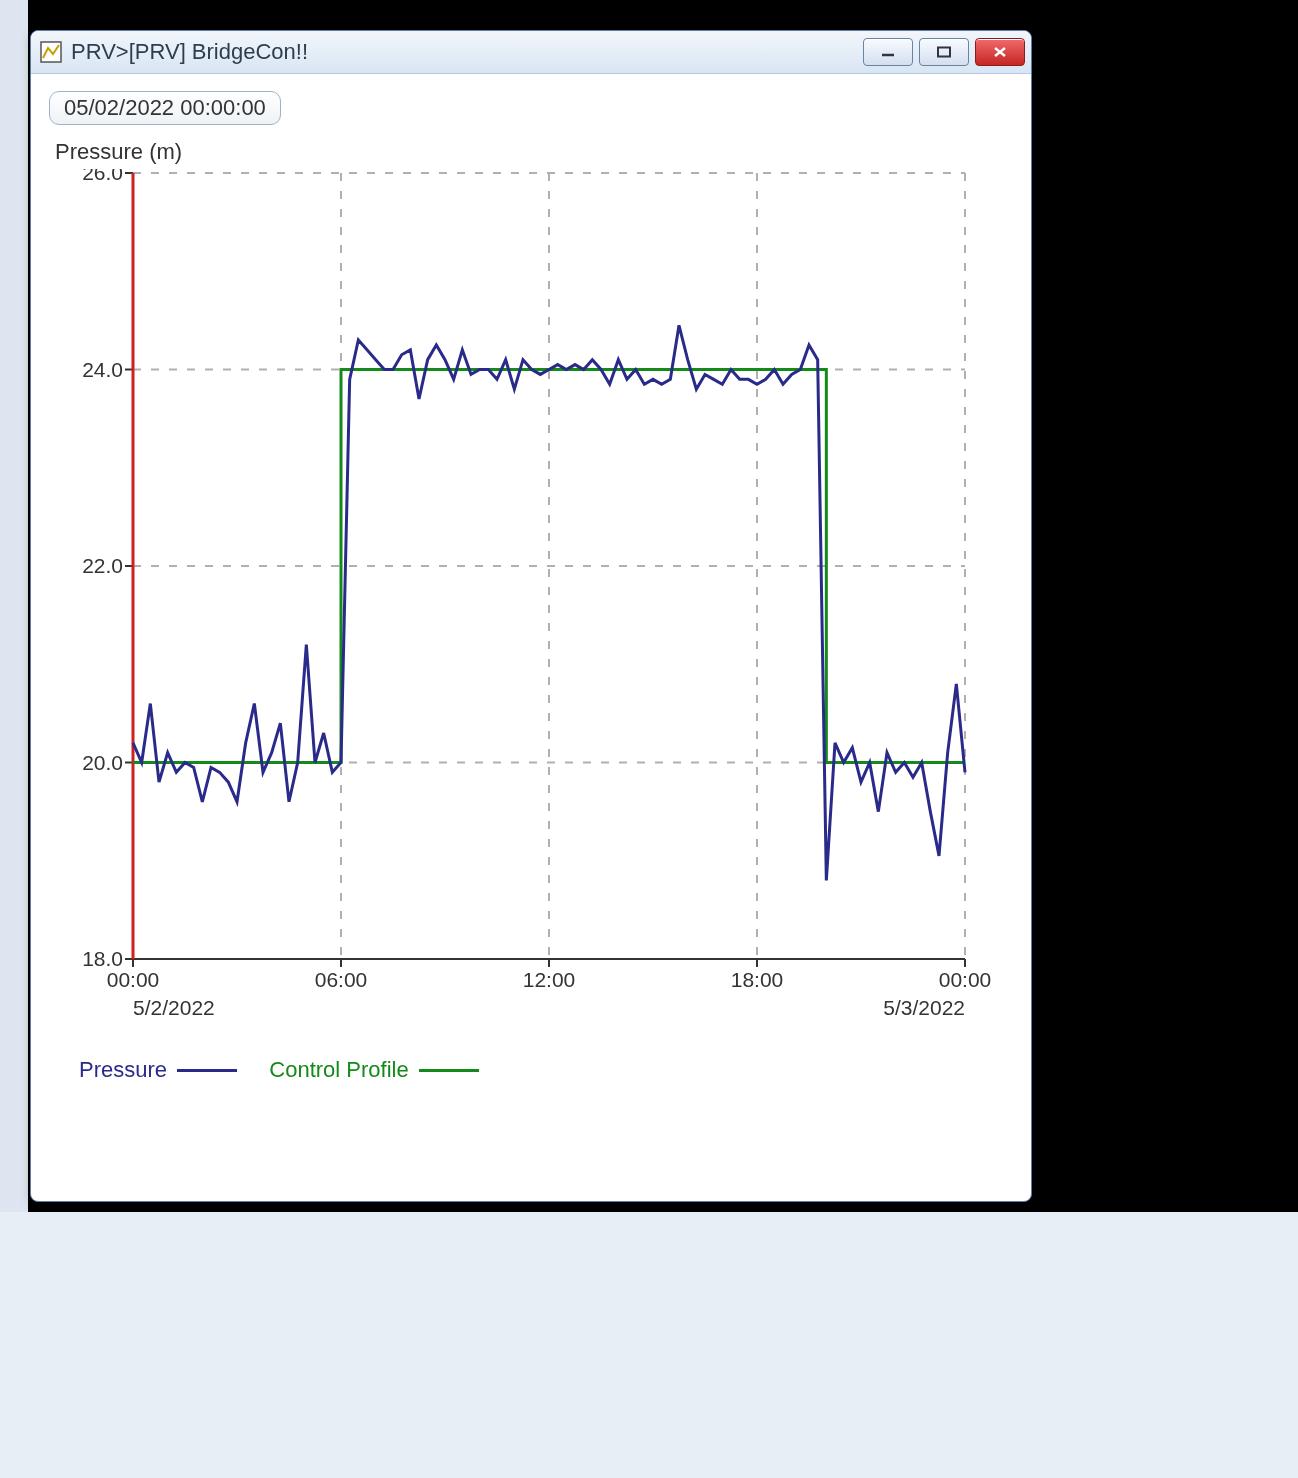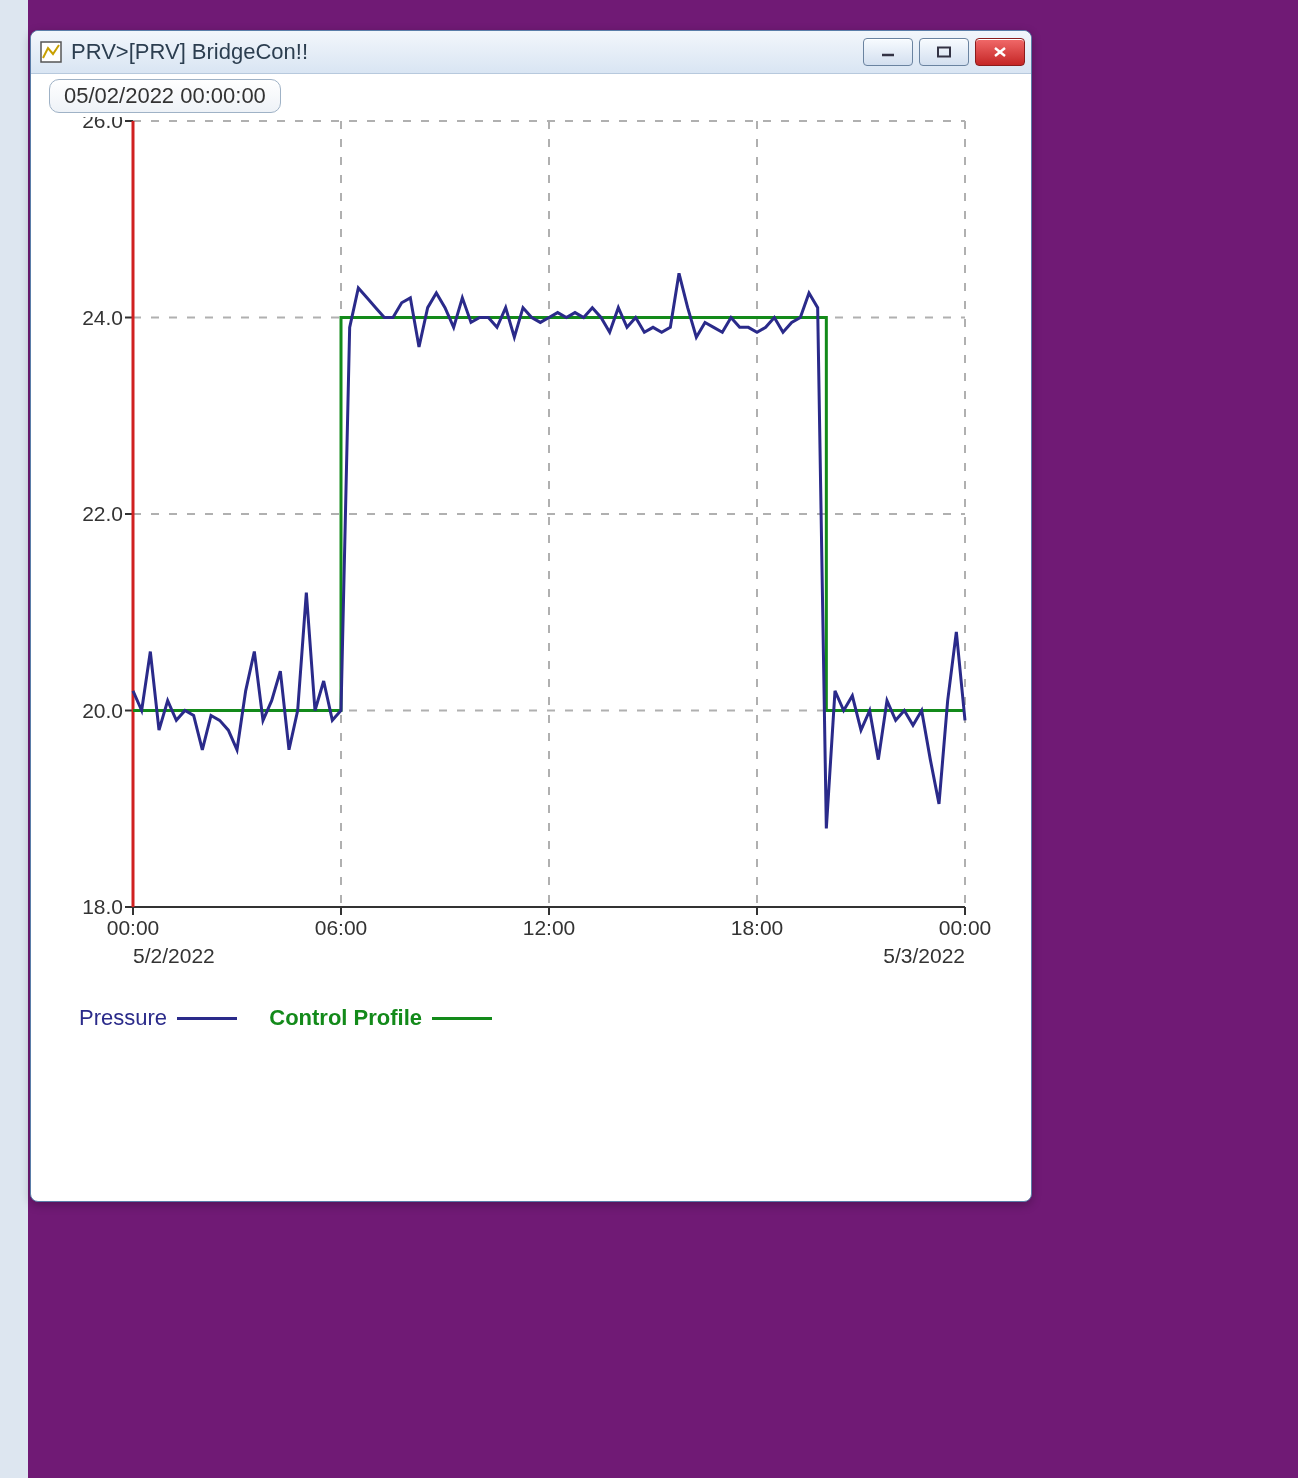--- a/index.html
+++ b/index.html
@@ -1,16 +1,16 @@
 <!DOCTYPE html>
 <html><head>
 <meta charset="utf-8">
 <style>
   html,body{margin:0;padding:0;background:#e8eef5;font-family:"Segoe UI",Tahoma,Arial,sans-serif;}
-  .viewport{width:1298px;height:1478px;position:relative;background:#701a75;overflow:hidden;}
+  .viewport{width:1298px;height:1212px;position:relative;background:#000000;overflow:hidden;}
   .window{
     position:absolute;left:30px;top:30px;width:1000px;height:1170px;
     background:#fff;
     border:1px solid #5a7da8;
     border-radius:8px;
     box-shadow:0 3px 10px rgba(0,0,0,.25);
   }
   .titlebar{
     height:42px;
     background:linear-gradient(#f2f6fb,#d9e5f3);
@@ -25,21 +25,21 @@
   .titlebar .spacer{flex:1;}
   .winbtn-group{display:flex;gap:6px;}
   .winbtn{
     width:48px;height:26px;border:1px solid #6a83a0;border-radius:4px;
     background:linear-gradient(#f7fbff,#d3dfef);
     display:flex;align-items:center;justify-content:center;
     box-shadow:inset 0 1px 0 #fff;
   }
   .winbtn.close{background:linear-gradient(#f16a6a,#c52626);border-color:#8b1c1c;}
   .winbtn svg{width:18px;height:14px;}
-  .client{position:absolute;left:0;right:0;top:42px;bottom:0;padding:6px 18px 14px 18px;}
+  .client{position:absolute;left:0;right:0;top:42px;bottom:0;padding:18px 18px 14px 18px;}
   .datestamp{
     display:inline-block;
     border:1px solid #9fb2c6;border-radius:10px;
     padding:3px 14px;
     font-size:22px;color:#333;
     background:linear-gradient(#fff,#eef2f7);
   }
   .chart-title{
     text-align:center;font-size:22px;color:#333;margin-top:18px;
   }
@@ -48,21 +48,21 @@
   }
   .chart-area{
     position:relative;margin-top:4px;margin-left:6px;
     width:940px;height:880px;
   }
   .legend{
     margin-top:8px;margin-left:30px;
     font-size:22px;color:#333;display:flex;align-items:center;gap:10px;
   }
   .legend .lbl-pressure{color:#2a2a8a;text-align:center;}
-  .legend .lbl-control{color:#138a1a;font-weight:bold;}
+  .legend .lbl-control{color:#138a1a;}
   .legend .swatch{display:inline-block;width:60px;height:0;border-top:3px solid;vertical-align:middle;}
   .legend .swatch.pressure{border-color:#2a2a8a;}
   .legend .swatch.control{border-color:#138a1a;}
   .tick-label{font-size:21px;fill:#333;}
   .date-label{font-size:21px;fill:#333;}
   .grid-line{stroke:#b0b0b0;stroke-width:2;stroke-dasharray:8 10;}
   .axis-line{stroke:#333;stroke-width:2;}
   .marker-line{stroke:#d02020;stroke-width:3;}
   .series-control{stroke:#138a1a;stroke-width:3;fill:none;}
   .series-pressure{stroke:#2a2a8a;stroke-width:3;fill:none;}
@@ -100,20 +100,21 @@
           <svg viewBox="0 0 18 14">
             <line x1="4" y1="3" x2="14" y2="11" stroke="#fff" stroke-width="2.5"></line>
             <line x1="14" y1="3" x2="4" y2="11" stroke="#fff" stroke-width="2.5"></line>
           </svg>
         </div>
       </div>
     </div>
 
     <div class="client">
       <div class="datestamp">05/02/2022 00:00:00</div>
+      <div class="yaxis-label">Pressure (m)</div>
 
       <div class="chart-area">
         <svg id="plot-svg" width="940" height="880">
             <line x1="78" x2="910" y1="790" y2="790" class="grid-line"></line>
             <text x="68" y="797" text-anchor="end" class="tick-label">18.0</text>
             <line x1="78" x2="910" y1="593.5" y2="593.5" class="grid-line"></line>
             <text x="68" y="600.5" text-anchor="end" class="tick-label">20.0</text>
             <line x1="78" x2="910" y1="397" y2="397" class="grid-line"></line>
             <text x="68" y="404" text-anchor="end" class="tick-label">22.0</text>
             <line x1="78" x2="910" y1="200.5" y2="200.5" class="grid-line"></line>

